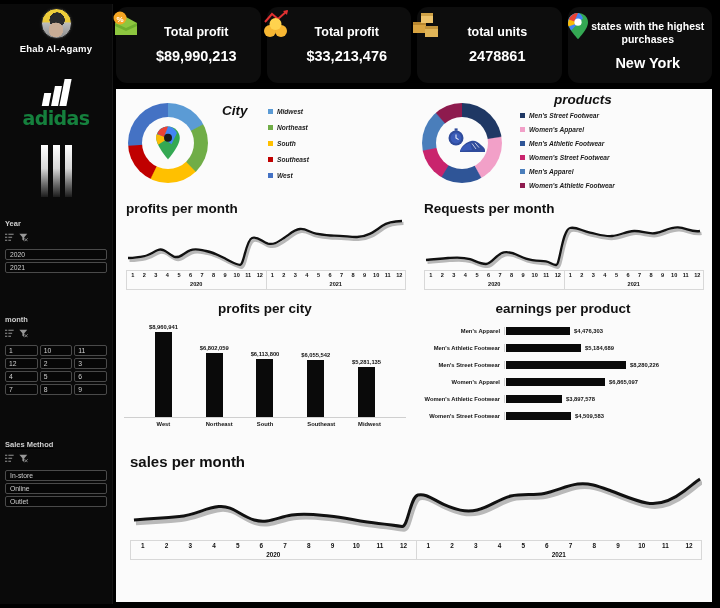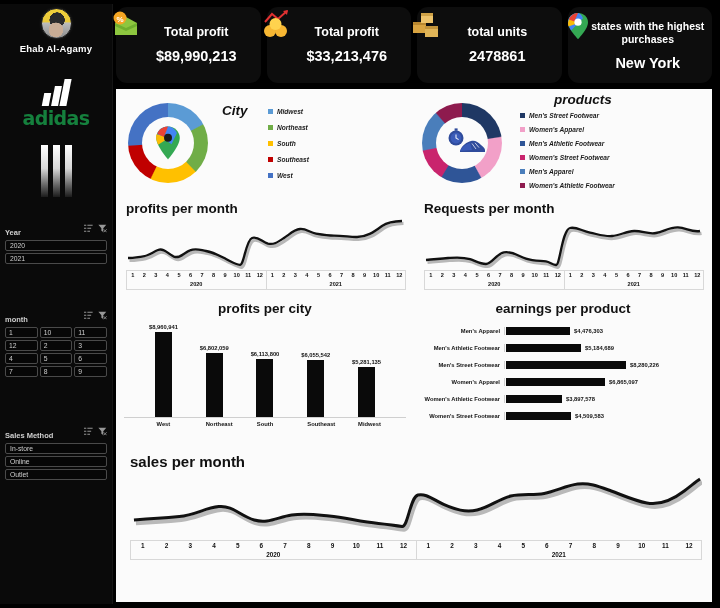--- a/index.html
+++ b/index.html
@@ -73,22 +73,23 @@
     display: flex; justify-content: center; gap: 5px;
   }
   .three-stripes i {
     display: block; width: 7px; height: 52px;
     background: linear-gradient(180deg, #ffffff 0%, #d8d8d8 45%, #636363 78%, #1c1c1c 100%);
   }
 
   
   .filter-group { padding: 0 5px; }
   .filter-head {
-    display: flex; align-items: flex-end; justify-content: space-between;
+    display: flex; align-items: flex-start; justify-content: space-between;
     margin-bottom: 3px;
+    flex-direction: column;
   }
   .filter-title { color: #cfcfcf; font-size: 7.5px; font-weight: bold; }
   .filter-icons { display: flex; gap: 5px; align-items: center; }
   .ic { display: block; opacity: .72; }
   .chips { display: flex; flex-direction: column; gap: 2px; }
   .chip {
     height: 11px; line-height: 10px;
     border: 1px solid #4a4a4a; border-radius: 2px;
     background: #070707; color: #cfcfcf;
     font-size: 6.8px; padding-left: 4px;

